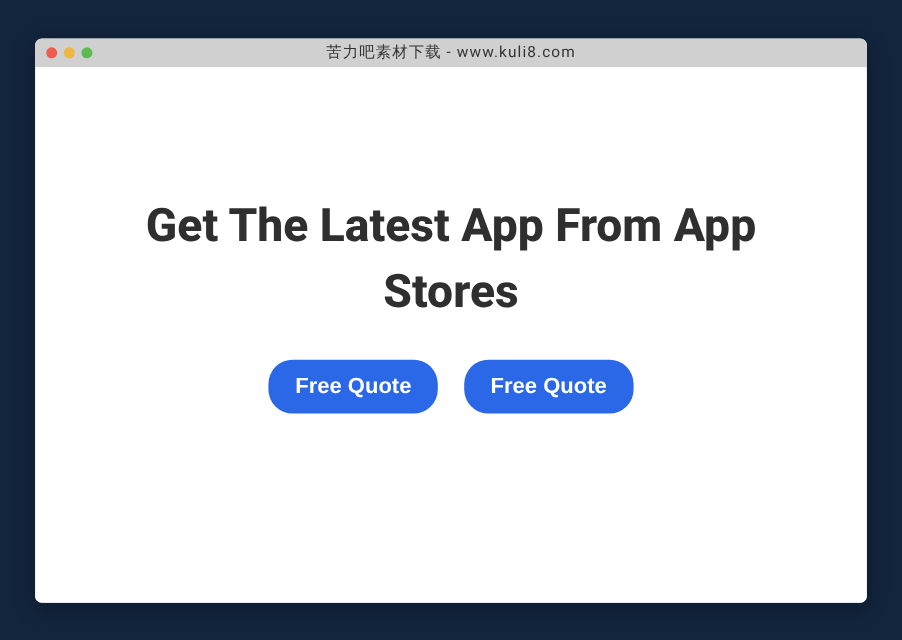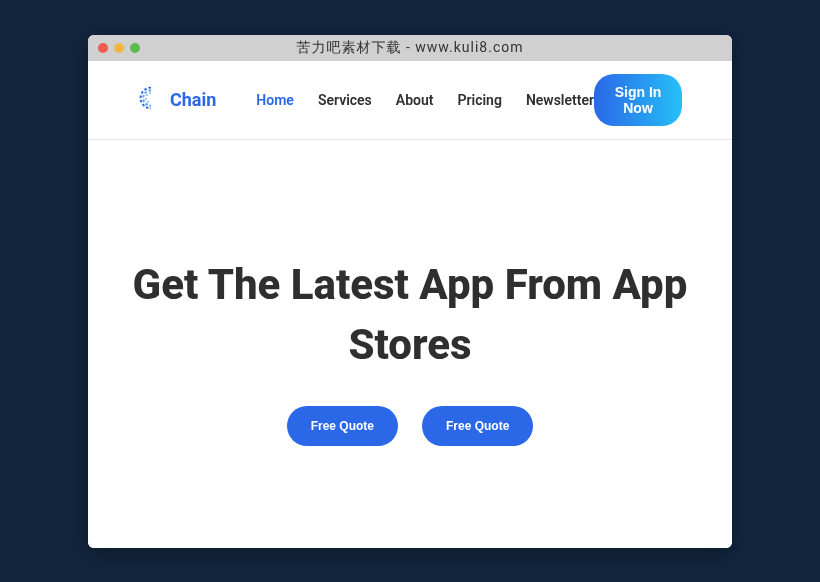--- a/index.html
+++ b/index.html
@@ -6,21 +6,21 @@
 body {
   width: 820px;
   height: 582px;
   background: #12253d;
   font-family: -apple-system, BlinkMacSystemFont, "Segoe UI", Roboto, sans-serif;
   display: flex;
   align-items: center;
   justify-content: center;
 }
 .browser-window {
-  width: 644px;
+  width: 756px;
   height: 513px;
   background: #fff;
   border-radius: 6px;
   overflow: hidden;
   box-shadow: 0 4px 20px rgba(0,0,0,0.3);
   display: flex;
   flex-direction: column;
 }
 .browser-titlebar {
   height: 26px;
@@ -107,21 +107,21 @@
   margin: 0 auto 50px;
 }
 .hero-buttons {
   display: flex;
   gap: 24px;
   justify-content: center;
 }
 .quote-btn {
   background: #2a68e8;
   color: #fff;
-  font-size: 12px;
+  font-size: 20px;
   font-weight: 600;
   padding: 13px 24px;
   border-radius: 22px;
   border: none;
   cursor: pointer;
 }
 </style>
 </head>
 <body>
 
@@ -129,40 +129,20 @@
   <div class="browser-titlebar">
     <div class="traffic-lights">
       <div class="traffic-light tl-red"></div>
       <div class="traffic-light tl-yellow"></div>
       <div class="traffic-light tl-green"></div>
     </div>
     <div class="titlebar-text">苦力吧素材下载 - www.kuli8.com</div>
   </div>
 
   <div class="page-content">
-    <nav class="navbar">
-      <div class="logo">
-        <span class="logo-icon">
-          <svg viewBox="0 0 40 40">
-            <path d="M 20 4 A 16 16 0 0 0 20 36" fill="none" stroke="#2a68e8" stroke-width="3" stroke-dasharray="4 3"></path>
-            <path d="M 20 8 A 12 12 0 0 0 20 32" fill="none" stroke="#5aa0f0" stroke-width="3" stroke-dasharray="4 3"></path>
-            <path d="M 20 12 A 8 8 0 0 0 20 28" fill="none" stroke="#8cc5f5" stroke-width="3" stroke-dasharray="3 3"></path>
-          </svg>
-        </span>
-        <span class="logo-text">Chain</span>
-      </div>
-      <div class="nav-links">
-        <a class="nav-link active">Home</a>
-        <a class="nav-link">Services</a>
-        <a class="nav-link">About</a>
-        <a class="nav-link">Pricing</a>
-        <a class="nav-link">Newsletter</a>
-      </div>
-      <button class="signin-btn">Sign In Now</button>
-    </nav>
 
     <section class="hero">
       <h1 class="hero-title">Get The Latest App From App Stores</h1>
       <div class="hero-buttons">
         <button class="quote-btn">Free Quote</button>
         <button class="quote-btn">Free Quote</button>
       </div>
     </section>
   </div>
 </div>

